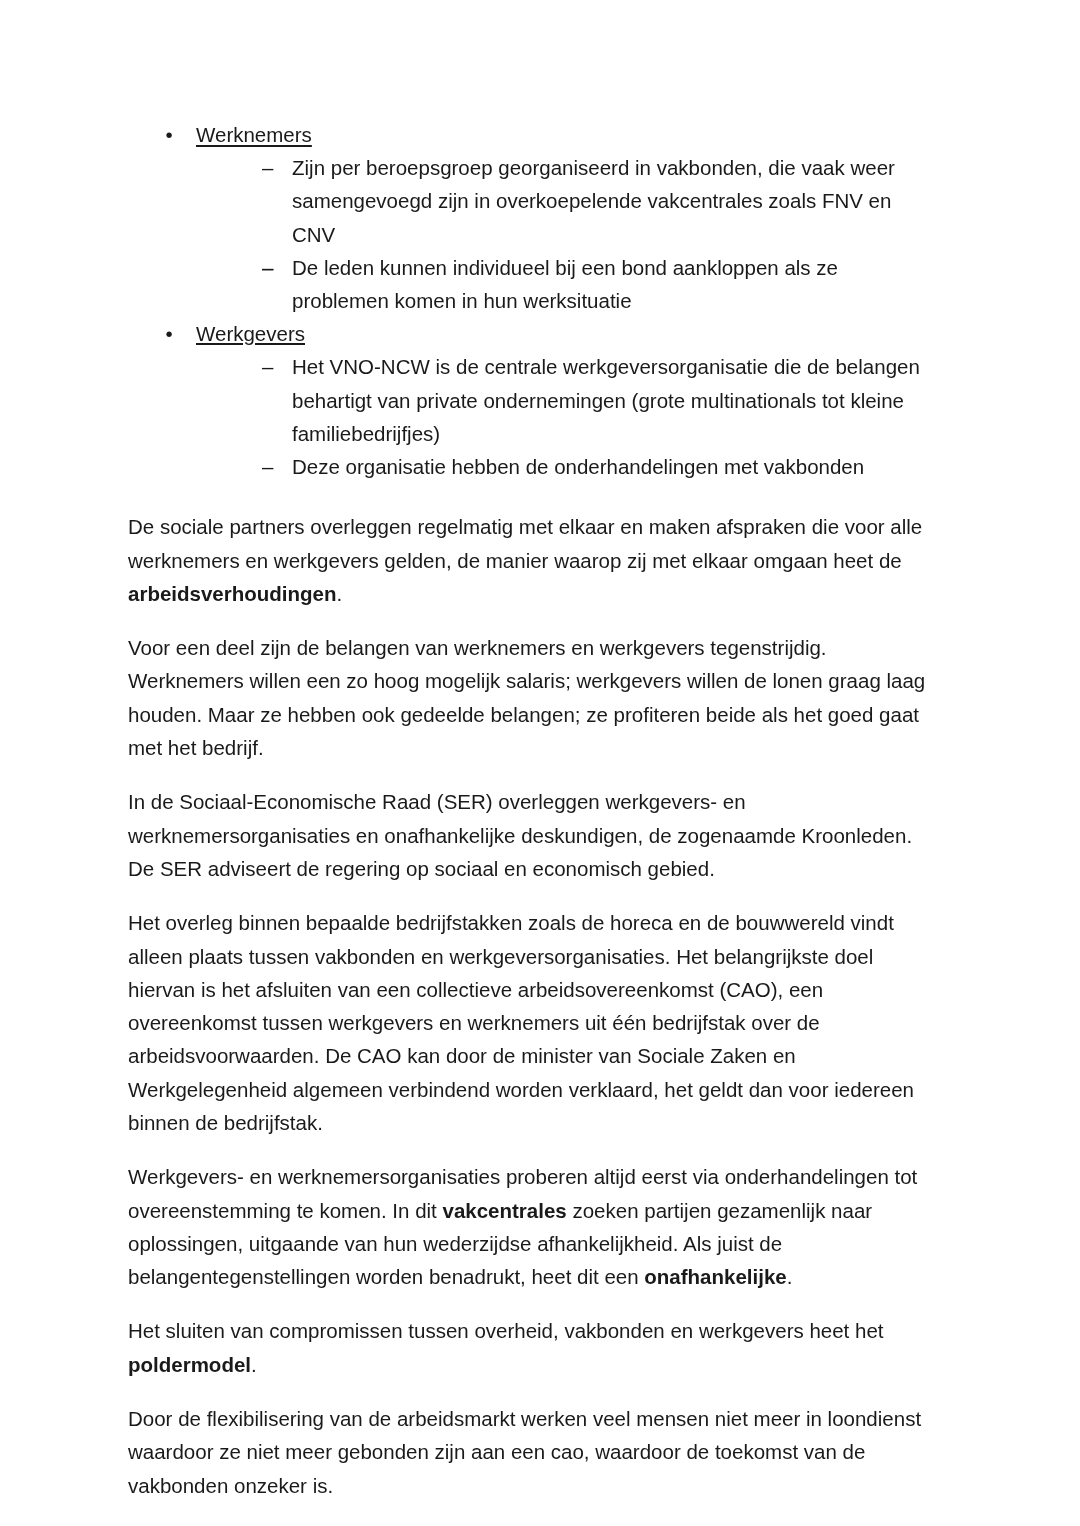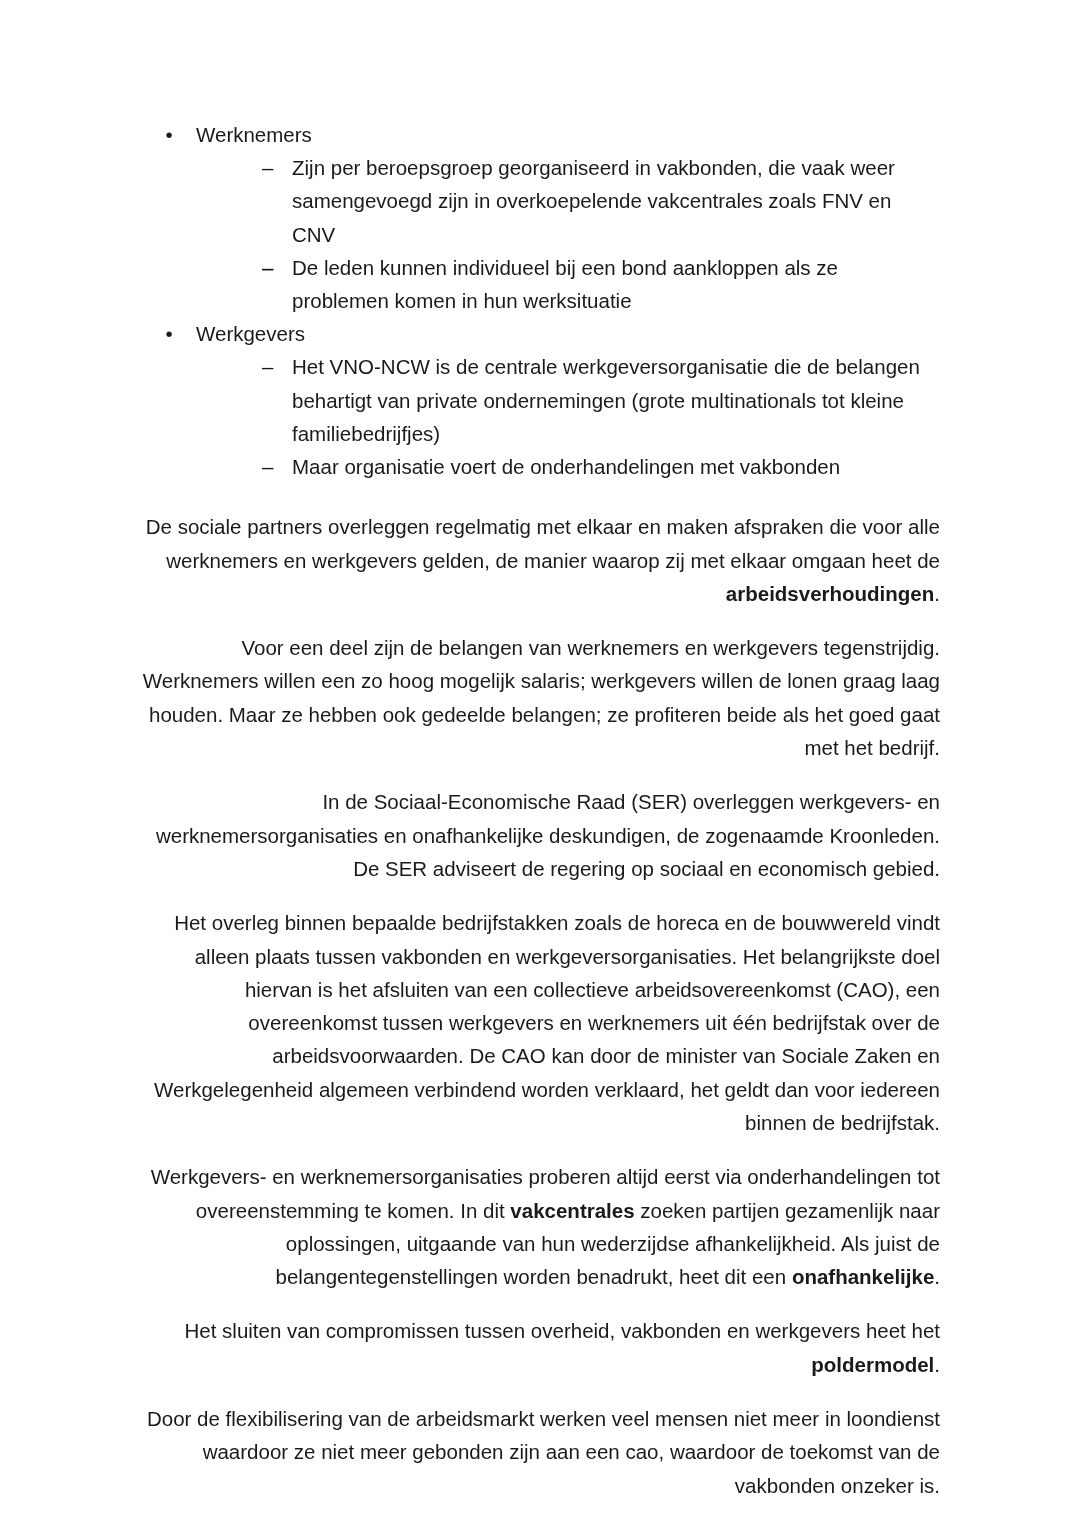--- a/index.html
+++ b/index.html
@@ -42,20 +42,21 @@
     position: absolute;
     left: 34px;
     top: 0;
     width: 14px;
     text-align: center;
     font-size: 20.5px;
     line-height: 33.2px;
   }
   .lvl1 > .lvl1-text {
     display: inline;
+    text-decoration: underline;
   }
   .lvl1-text.underlined {
     text-underline-offset: 3px;
     text-decoration-thickness: 1.5px;
   }
 
   .sublist {
     margin: 0;
     padding: 0;
     list-style: none;
@@ -75,21 +76,21 @@
     font-size: 20.5px;
     line-height: 33.2px;
   }
 
   
   .para {
     font-size: 20.5px;
     line-height: 33.3px;
     margin: 0;
     padding: 0;
-    text-align: right;
+    text-align: left;
     max-width: 815px;
   }
   .para + .para {
     margin-top: 21px;
   }
   .first-para {
     margin-top: 27px;
   }
   .para b {
     font-weight: bold;
@@ -102,21 +103,21 @@
 
   <div id="outline-root">
       <ul class="outline">
         <li class="lvl1"><span class="marker-dot">•</span><span class="lvl1-text underlined">Werknemers</span><ul class="sublist">
             <li class="lvl2"><span class="marker-dash">–</span><span>Zijn per beroepsgroep georganiseerd in vakbonden, die vaak weer samengevoegd zijn in overkoepelende vakcentrales zoals FNV en CNV</span></li>
             <li class="lvl2"><span class="marker-dash">–</span></li>
             <li class="lvl2"><span class="marker-dash">–</span><span>De leden kunnen individueel bij een bond aankloppen als ze problemen komen in hun werksituatie</span></li>
           </ul></li>
         <li class="lvl1"><span class="marker-dot">•</span><span class="lvl1-text">Werkgevers</span><ul class="sublist">
             <li class="lvl2"><span class="marker-dash">–</span><span>Het VNO-NCW is de centrale werkgeversorganisatie die de belangen behartigt van private ondernemingen (grote multinationals tot kleine familiebedrijfjes)</span></li>
-            <li class="lvl2"><span class="marker-dash">–</span><span>Maar organisatie voert de onderhandelingen met vakbonden</span></li>
+            <li class="lvl2"><span class="marker-dash">–</span><span>Deze organisatie hebben de onderhandelingen met vakbonden</span></li>
           </ul></li>
       </ul>
     </div>
 
   <div id="paragraphs-root">
       <p class="para first-para"><span>De sociale partners overleggen regelmatig met elkaar en maken afspraken die voor alle werknemers en werkgevers gelden, de manier waarop zij met elkaar omgaan heet de </span><b>arbeidsverhoudingen</b><span>.</span></p>
       <p class="para"><span>Voor een deel zijn de belangen van werknemers en werkgevers tegenstrijdig. Werknemers willen een zo hoog mogelijk salaris; werkgevers willen de lonen graag laag houden. Maar ze hebben ook gedeelde belangen; ze profiteren beide als het goed gaat met het bedrijf.</span></p>
       <p class="para"><span>In de Sociaal-Economische Raad (SER) overleggen werkgevers- en werknemersorganisaties en onafhankelijke deskundigen, de zogenaamde Kroonleden. De SER adviseert de regering op sociaal en economisch gebied.</span></p>
       <p class="para"><span>Het overleg binnen bepaalde bedrijfstakken zoals de horeca en de bouwwereld vindt alleen plaats tussen vakbonden en werkgeversorganisaties. Het belangrijkste doel hiervan is het afsluiten van een collectieve arbeidsovereenkomst (CAO), een overeenkomst tussen werkgevers en werknemers uit één bedrijfstak over de arbeidsvoorwaarden. De CAO kan door de minister van Sociale Zaken en Werkgelegenheid algemeen verbindend worden verklaard, het geldt dan voor iedereen binnen de bedrijfstak.</span></p>
       <p class="para"><span>Werkgevers- en werknemersorganisaties proberen altijd eerst via onderhandelingen tot overeenstemming te komen. In dit </span><b>vakcentrales</b><span> zoeken partijen gezamenlijk naar oplossingen, uitgaande van hun wederzijdse afhankelijkheid. Als juist de belangentegenstellingen worden benadrukt, heet dit een </span><b>onafhankelijke</b><span>.</span></p>

